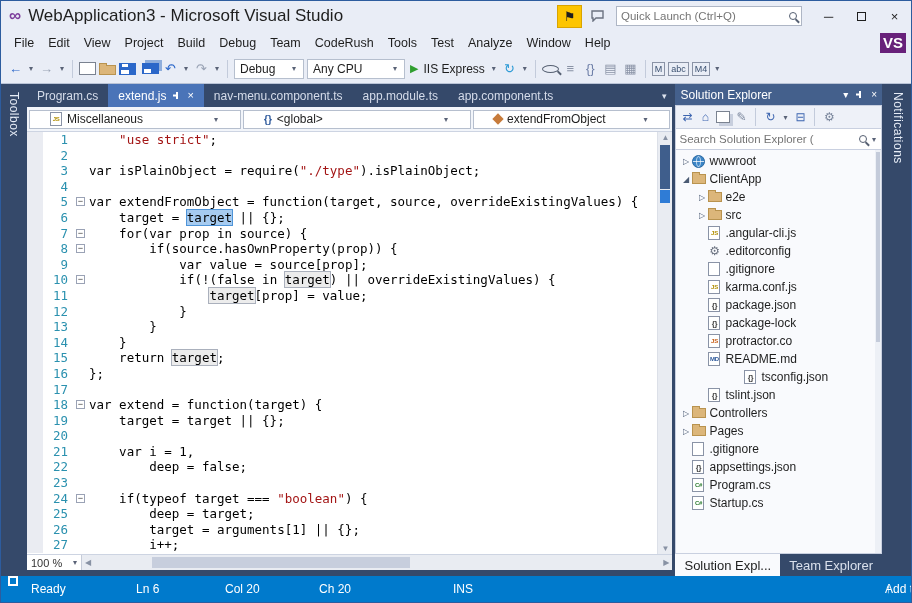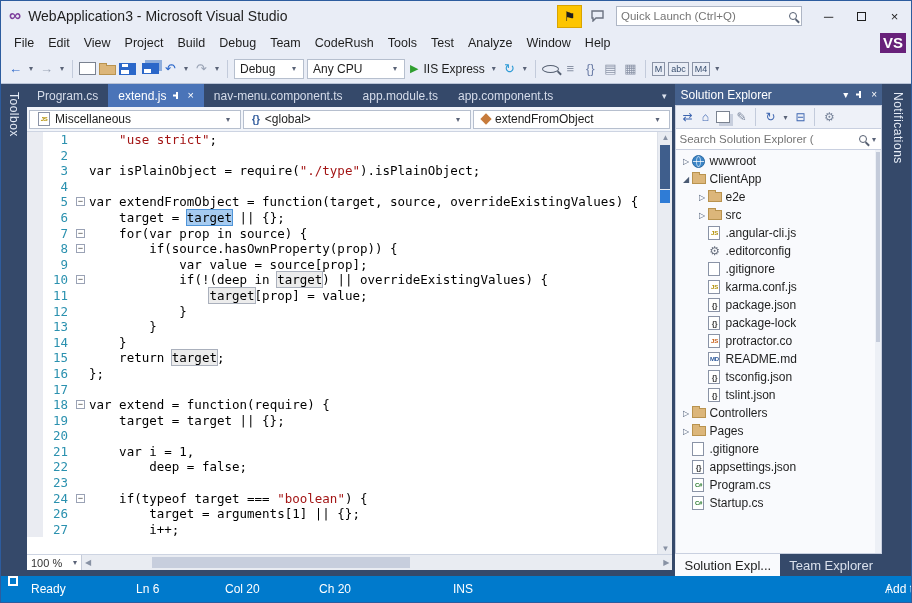--- a/index.html
+++ b/index.html
@@ -2,21 +2,21 @@
 <html><head>
 <meta charset="utf-8">
 <style>
   *{margin:0;padding:0;box-sizing:border-box}
   html,body{background:#888;font-family:"Liberation Sans",sans-serif;-webkit-user-select:none;user-select:none}
   .window{width:912px;height:603px;border:1px solid #2D5C9E;background:#35496A;display:flex;flex-direction:column;overflow:hidden}
 
   
   .titlebar{flex:0 0 30px;background:#E9EDF6;display:flex;align-items:center;padding-left:8px}
   .vs-logo{color:#7E3F9D;font-size:17px;font-weight:bold;margin-right:7px}
-  .title-text{font-size:14px;color:#1E1E1E;white-space:nowrap}
+  .title-text{font-size:17px;color:#1E1E1E;white-space:nowrap}
   .title-right{margin-left:auto;display:flex;align-items:center;height:100%}
   .flag-btn{width:25px;height:23px;background:#FDC500;border:1px solid #D9A400;display:flex;align-items:center;justify-content:center;font-size:13px;color:#1E1E1E;cursor:default}
   .feedback{width:22px;height:22px;display:flex;align-items:center;justify-content:center;margin:0 4px}
   .quick-launch{width:186px;height:20px;background:#fff;border:1px solid #AEB6C5;display:flex;align-items:center;padding:0 4px;margin:0 10px 0 4px}
   .quick-launch input{border:none;outline:none;flex:1;font-size:11.5px;font-family:"Liberation Sans",sans-serif;color:#333;background:transparent}
   .win-btns{display:flex;height:100%}
   .win-btn{width:33px;height:100%;display:flex;align-items:center;justify-content:center;font-size:13px;color:#1E1E1E}
   .maxbox{width:9px;height:9px;border:1px solid #1E1E1E;display:inline-block}
   .mag{width:8px;height:8px;border:1.5px solid #566072;border-radius:50%;position:relative;display:inline-block;flex:0 0 auto}
   .mag::after{content:"";position:absolute;width:5px;height:1.5px;background:#566072;transform:rotate(45deg);right:-4px;bottom:-2px}
@@ -55,21 +55,21 @@
   
   .tabrow{flex:0 0 23px;display:flex;align-items:stretch}
   .dtab{padding:0 10px;font-size:12px;color:#D5DCEA;display:flex;align-items:center;gap:6px;white-space:nowrap}
   .dtab.active{background:#4A74B8;color:#fff}
   .tab-close{font-size:11px;color:#fff;line-height:1}
   .tab-pin{display:inline-flex;align-items:center}
   .tab-list-caret{margin-left:auto;color:#DDE3EE;font-size:9px;display:flex;align-items:center;padding:0 6px}
 
   
   .navbar{flex:0 0 25px;background:#F2F5FA;border-bottom:1px solid #CDD4E2;display:flex;align-items:center;gap:2px;padding:0 2px}
-  .nav-combo{height:19px;background:#fff;border:1px solid #B6BFCE;display:flex;align-items:center;font-size:12px;color:#1E1E1E;padding:0 8px;gap:5px;overflow:hidden}
+  .nav-combo{height:19px;background:#fff;border:1px solid #B6BFCE;display:flex;align-items:center;font-size:12px;color:#1E1E1E;padding:0 20px;gap:5px;overflow:hidden}
   .nav-combo .tb-caret{margin-left:auto}
   .i-braces{color:#2B579A;font-size:10px;font-weight:bold}
   .i-method{width:8px;height:8px;background:#C77B3B;transform:rotate(45deg);display:inline-block;flex:0 0 auto}
   .i-globe{width:13px;height:13px;border-radius:50%;background:#3C85C6;border:1px solid #2B6AA3;position:relative;display:inline-block;flex:0 0 auto}
   .i-globe::before{content:"";position:absolute;left:0;right:0;top:5px;height:1px;background:rgba(255,255,255,.75)}
   .i-globe::after{content:"";position:absolute;left:3px;right:3px;top:0;bottom:0;border-radius:50%;border:1px solid rgba(255,255,255,.65)}
 
   
   .editor{flex:1;display:flex;background:#fff;min-height:0}
   .code-scroll{flex:1;overflow:hidden}
@@ -286,35 +286,36 @@
         <div class="code-scroll">
             <div class="cl"><span class="marg"></span><span class="ln">1</span><span class="fold"></span><span class="txt"><span>    </span><span class="tk-s">"use strict"</span><span>;</span></span></div>
             <div class="cl"><span class="marg"></span><span class="ln">2</span><span class="fold"></span><span class="txt"></span></div>
             <div class="cl"><span class="marg"></span><span class="ln">3</span><span class="fold"></span><span class="txt"><span class="tk-k">var</span><span> isPlainObject = require(</span><span class="tk-s">"./type"</span><span>).isPlainObject;</span></span></div>
             <div class="cl"><span class="marg"></span><span class="ln">4</span><span class="fold"></span><span class="txt"></span></div>
             <div class="cl"><span class="marg"></span><span class="ln">5</span><span class="fold"><span class="fold-box"></span></span><span class="txt"><span class="tk-k">var</span><span> extendFromObject = </span><span class="tk-k">function</span><span>(target, source, overrideExistingValues) {</span></span></div>
             <div class="cl"><span class="marg"></span><span class="ln">6</span><span class="fold"></span><span class="txt"><span>    target = </span><span class="tk-sel">target</span><span> || {};</span></span></div>
             <div class="cl"><span class="marg"></span><span class="ln">7</span><span class="fold"><span class="fold-box"></span></span><span class="txt"><span>    </span><span class="tk-k">for</span><span>(</span><span class="tk-k">var</span><span> prop </span><span class="tk-k">in</span><span> source) {</span></span></div>
             <div class="cl"><span class="marg"></span><span class="ln">8</span><span class="fold"><span class="fold-box"></span></span><span class="txt"><span>        </span><span class="tk-k">if</span><span>(source.hasOwnProperty(prop)) {</span></span></div>
             <div class="cl"><span class="marg"></span><span class="ln">9</span><span class="fold"></span><span class="txt"><span>            </span><span class="tk-k">var</span><span> value = source[prop];</span></span></div>
-            <div class="cl"><span class="marg"></span><span class="ln">10</span><span class="fold"><span class="fold-box"></span></span><span class="txt"><span>            </span><span class="tk-k">if</span><span>(!(deep </span><span class="tk-k">in</span><span> </span><span class="tk-ref">target</span><span>) || overrideExistingValues) {</span></span></div>
+            <div class="cl"><span class="marg"></span><span class="ln">10</span><span class="fold"><span class="fold-box"></span></span><span class="txt"><span>            </span><span class="tk-k">if</span><span>(!(false </span><span class="tk-k">in</span><span> </span><span class="tk-ref">target</span><span>) || overrideExistingValues) {</span></span></div>
             <div class="cl"><span class="marg"></span><span class="ln">11</span><span class="fold"></span><span class="txt"><span>                </span><span class="tk-ref">target</span><span>[prop] = value;</span></span></div>
             <div class="cl"><span class="marg"></span><span class="ln">12</span><span class="fold"></span><span class="txt"><span>            }</span></span></div>
             <div class="cl"><span class="marg"></span><span class="ln">13</span><span class="fold"></span><span class="txt"><span>        }</span></span></div>
             <div class="cl"><span class="marg"></span><span class="ln">14</span><span class="fold"></span><span class="txt"><span>    }</span></span></div>
             <div class="cl"><span class="marg"></span><span class="ln">15</span><span class="fold"></span><span class="txt"><span>    </span><span class="tk-k">return</span><span> </span><span class="tk-ref">target</span><span>;</span></span></div>
             <div class="cl"><span class="marg"></span><span class="ln">16</span><span class="fold"></span><span class="txt"><span>};</span></span></div>
             <div class="cl"><span class="marg"></span><span class="ln">17</span><span class="fold"></span><span class="txt"></span></div>
-            <div class="cl"><span class="marg"></span><span class="ln">18</span><span class="fold"><span class="fold-box"></span></span><span class="txt"><span class="tk-k">var</span><span> extend = </span><span class="tk-k">function</span><span>(require) {</span></span></div>
+            <div class="cl"><span class="marg"></span><span class="ln">18</span><span class="fold"><span class="fold-box"></span></span><span class="txt"><span class="tk-k">var</span><span> extend = </span><span class="tk-k">function</span><span>(target) {</span></span></div>
             <div class="cl"><span class="marg"></span><span class="ln">19</span><span class="fold"></span><span class="txt"><span>    target = target || {};</span></span></div>
             <div class="cl"><span class="marg"></span><span class="ln">20</span><span class="fold"></span><span class="txt"></span></div>
             <div class="cl"><span class="marg"></span><span class="ln">21</span><span class="fold"></span><span class="txt"><span>    </span><span class="tk-k">var</span><span> i = 1,</span></span></div>
             <div class="cl"><span class="marg"></span><span class="ln">22</span><span class="fold"></span><span class="txt"><span>        deep = </span><span class="tk-k">false</span><span>;</span></span></div>
             <div class="cl"><span class="marg"></span><span class="ln">23</span><span class="fold"></span><span class="txt"></span></div>
             <div class="cl"><span class="marg"></span><span class="ln">24</span><span class="fold"><span class="fold-box"></span></span><span class="txt"><span>    </span><span class="tk-k">if</span><span>(</span><span class="tk-k">typeof</span><span> target === </span><span class="tk-s">"boolean"</span><span>) {</span></span></div>
+            <div class="cl"><span class="marg"></span><span class="ln">25</span><span class="fold"></span><span class="txt"><span>        deep = target;</span></span></div>
             <div class="cl"><span class="marg"></span><span class="ln">26</span><span class="fold"></span><span class="txt"><span>        target = arguments[1] || {};</span></span></div>
             <div class="cl"><span class="marg"></span><span class="ln">27</span><span class="fold"></span><span class="txt"><span>        i++;</span></span></div>
           </div>
         <div class="vscroll">
           <span class="va up">▲</span>
           <span class="vthumb"></span>
           <span class="vmark"></span>
           <span class="va down">▼</span>
         </div>
       </div>
@@ -444,21 +445,21 @@
             </span>
             <span class="tlabel">protractor.co</span>
           </div>
           <div class="trow" style="padding-left: 19px;">
             <span class="texp"></span>
             <span class="ticon">
               <span class="fi fi-md"></span>
             </span>
             <span class="tlabel">README.md</span>
           </div>
-          <div class="trow" style="padding-left: 19px;">
+          <div class="trow" style="padding-left: 19px; margin-left: 36px;">
             <span class="texp"></span>
             <span class="ticon">
               <span class="fi fi-json"></span>
             </span>
             <span class="tlabel">tsconfig.json</span>
           </div>
           <div class="trow" style="padding-left: 19px;">
             <span class="texp"></span>
             <span class="ticon">
               <span class="fi fi-json"></span>

